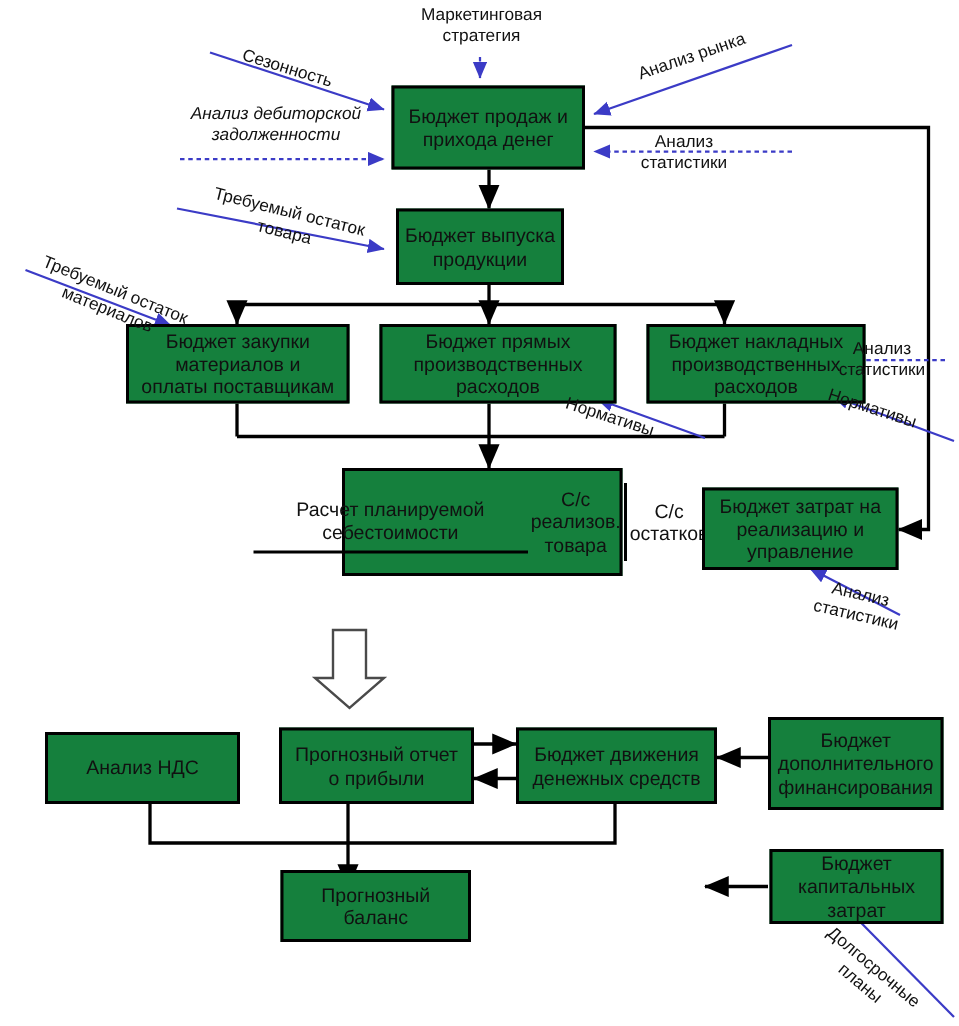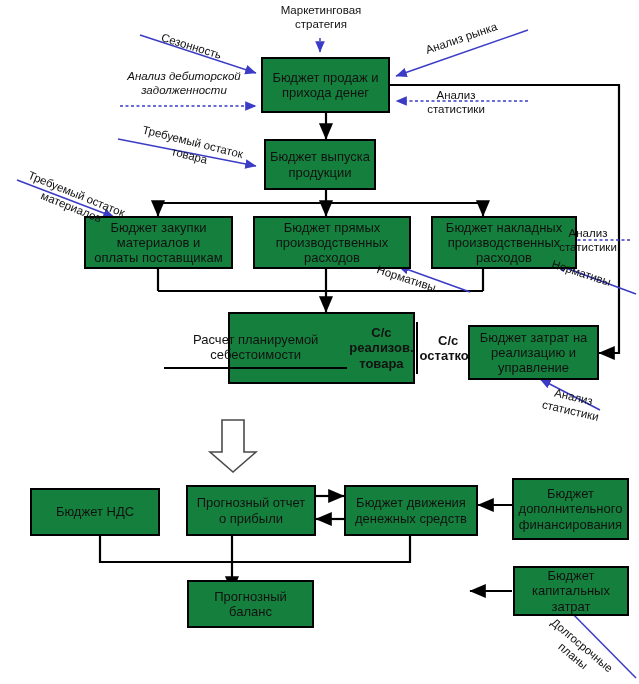--- a/index.html
+++ b/index.html
@@ -18,21 +18,21 @@
     font-size:13px;
     line-height:1.18;
     padding:2px 3px;
   }
   .split{flex-direction:row;padding:0;}
   .split .top{
     flex:0 0 auto;width:100%;display:flex;align-items:center;justify-content:center;
     text-align:center;padding:5px 3px 5px 3px;box-sizing:border-box;
     border-bottom:2px solid #000;line-height:1.18;
   }
-  .split .cols{flex:1 1 auto;width:100%;display:flex;box-sizing:border-box;font-weight:bold;}
+  .split .cols{flex:1 1 auto;width:100%;display:flex;box-sizing:border-box;}
   .split .cols>div{
     flex:1 1 50%;display:flex;align-items:center;justify-content:center;
     text-align:center;padding:3px 2px;box-sizing:border-box;line-height:1.18;
   }
   .split .cols>div:first-child{border-right:2px solid #000;}
   svg.layer{position:absolute;left:0;top:0;width:639px;height:684px;pointer-events:none;}
   .bluelbl{
     position:absolute;color:#111;font-size:11.5px;line-height:1.2;text-align:center;
     white-space:nowrap;
   }
@@ -126,21 +126,21 @@
   <div class="box split" style="left:228px;top:312px;width:187px;height:72px;">
     <div class="top">Расчет планируемой<br>себестоимости</div>
     <div class="cols">
       <div>С/с реализов.<br>товара</div>
       <div>С/с<br>остатков</div>
     </div>
   </div>
 
   <div class="box" style="left:468px;top:325px;width:131px;height:55px;">Бюджет затрат на<br>реализацию и<br>управление</div>
 
-  <div class="box" style="left:30px;top:488px;width:130px;height:48px;">Бюджет НДС</div>
+  <div class="box" style="left:30px;top:488px;width:130px;height:48px;">Анализ НДС</div>
 
   <div class="box" style="left:186px;top:485px;width:130px;height:51px;">Прогнозный отчет<br>о прибыли</div>
 
   <div class="box" style="left:344px;top:485px;width:134px;height:51px;">Бюджет движения<br>денежных средств</div>
 
   <div class="box" style="left:512px;top:478px;width:117px;height:62px;">Бюджет<br>дополнительного<br>финансирования</div>
 
   <div class="box" style="left:187px;top:580px;width:127px;height:48px;">Прогнозный<br>баланс</div>
 
   <div class="box" style="left:513px;top:566px;width:116px;height:50px;">Бюджет<br>капитальных<br>затрат</div>

